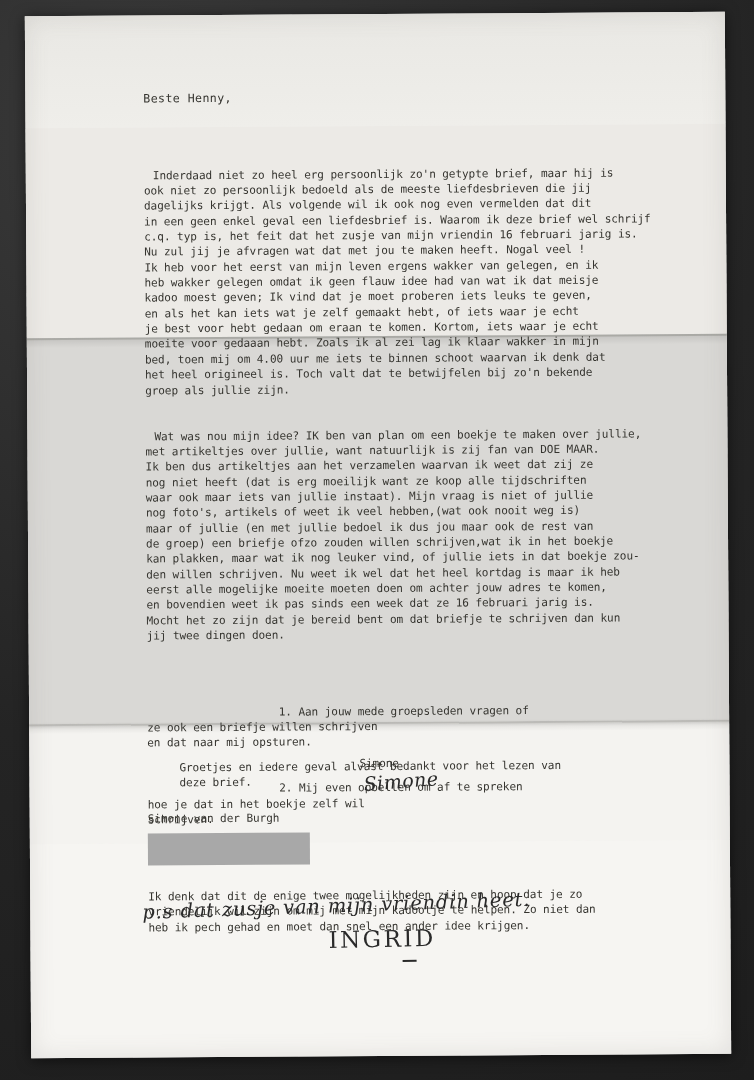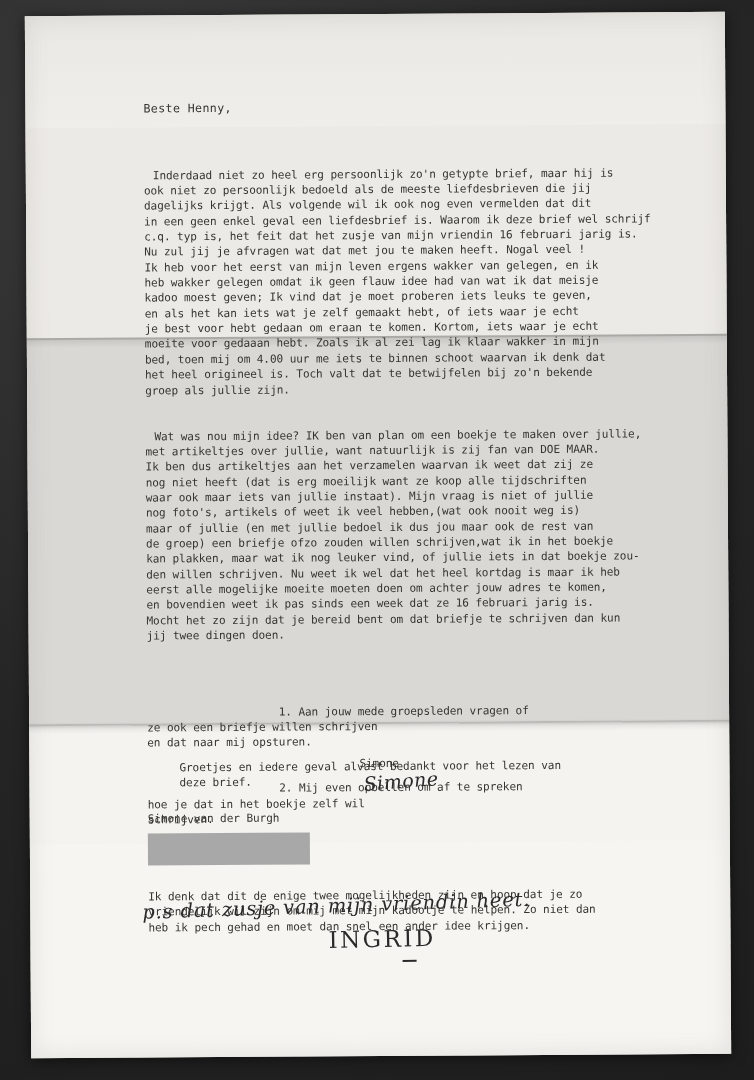--- a/index.html
+++ b/index.html
@@ -92,21 +92,21 @@
     position: absolute;
     font-family: "DejaVu Sans Mono", "Liberation Mono", monospace;
     font-size: 11.1px;
     line-height: 15.35px;
     color: #35342f;
     letter-spacing: -0.1px;
     white-space: pre;
   }
   #salutation {
     left: 118px;
-    top: 86px;
+    top: 76px;
     font-size: 11.6px;
     letter-spacing: 0.4px;
     text-align: right;
   }
   #body-block {
     left: 118px;
     top: 122px;
     width: 530px;
   }
   #body-block p {

